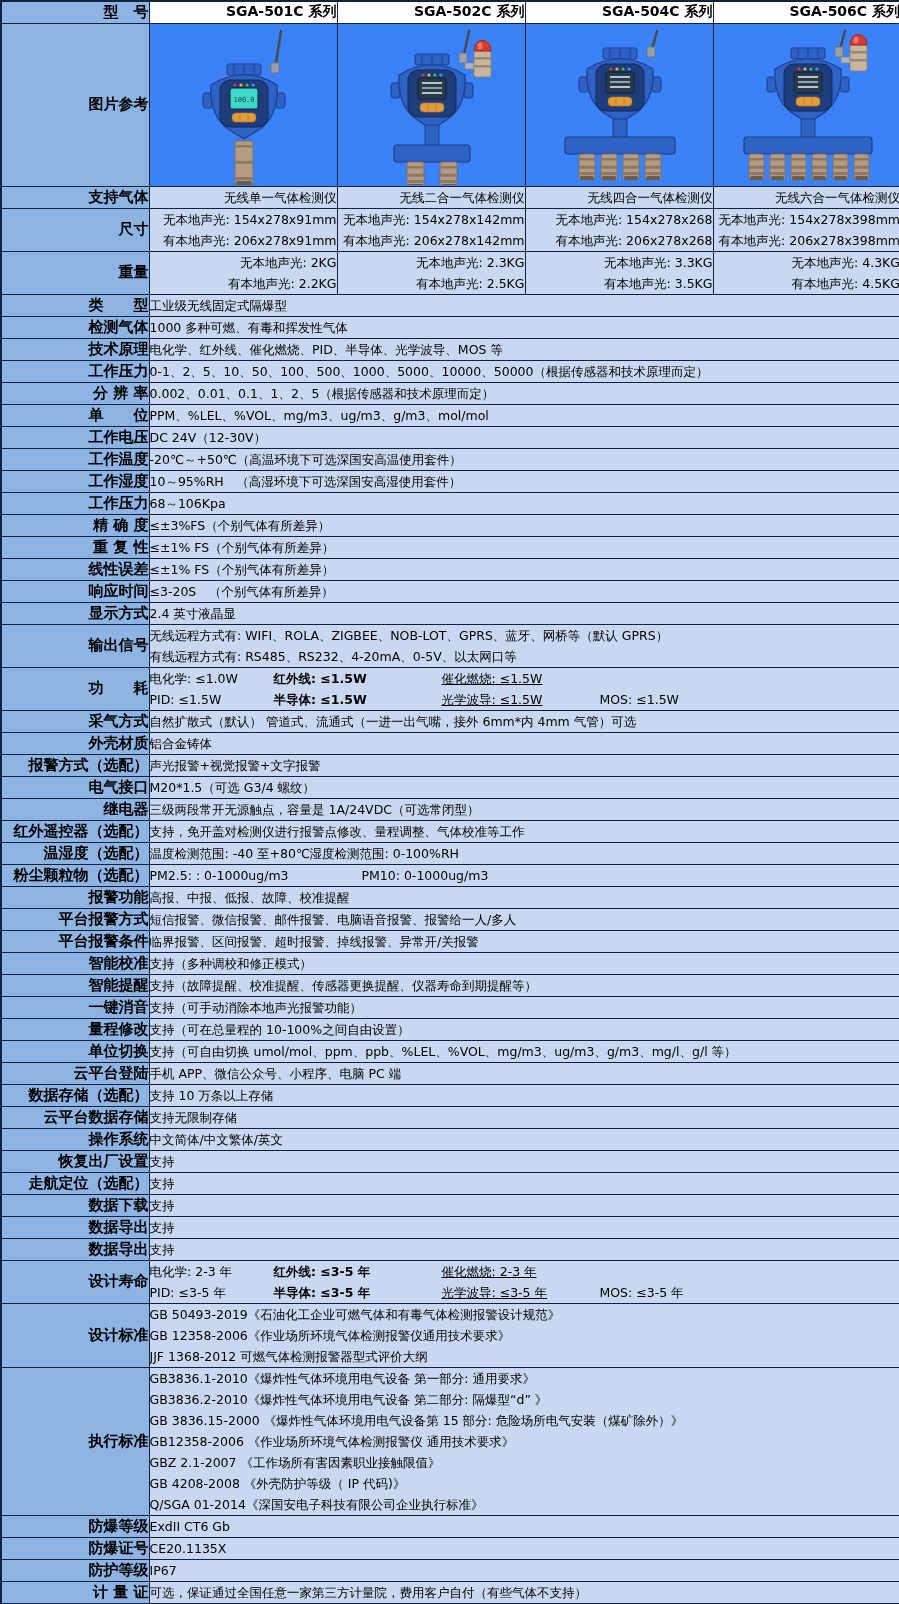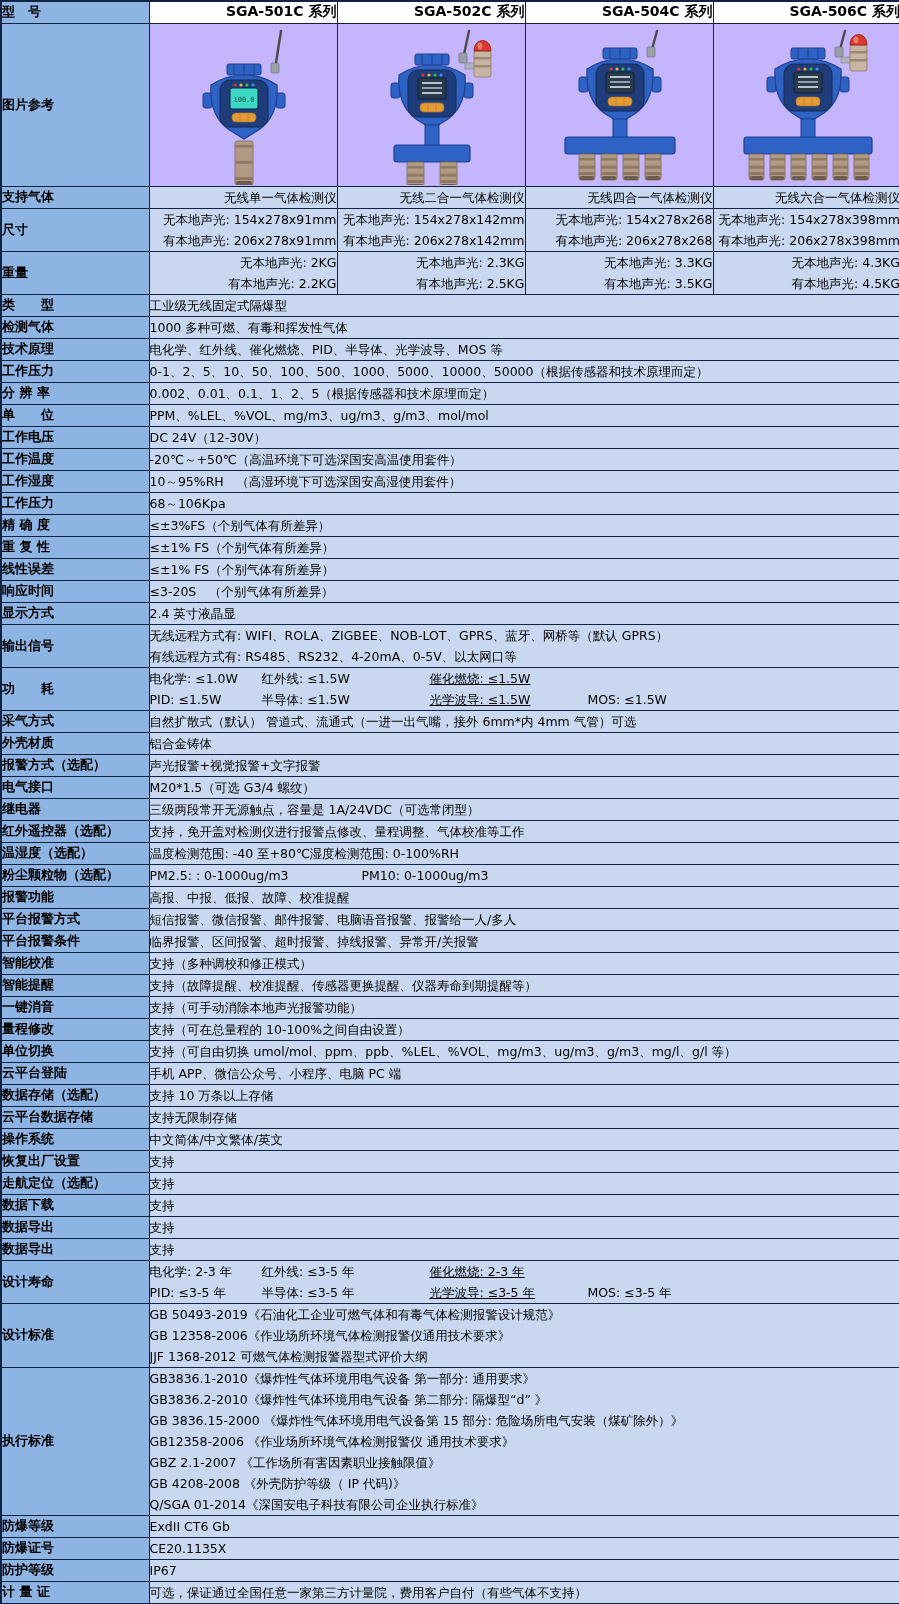--- a/index.html
+++ b/index.html
@@ -1,31 +1,31 @@
 <!DOCTYPE html>
 <html><head>
 <meta charset="utf-8">
 <style>
   html,body{margin:0;padding:0;background:#ffffff;}
   .page{width:899px;min-height:1604px;box-sizing:border-box;font-family:"DejaVu Sans",sans-serif;}
   table.spec{border-collapse:collapse;width:899px;table-layout:fixed;border:2px solid #0f2340;}
   table.spec td{border:1px solid #0f2340;padding:0;vertical-align:middle;box-sizing:border-box;color:#000;}
   col.c-label{width:148px;}
   col.c-data{width:188px;}
-  .label-cell{background:#8db4e2;font-weight:bold;font-size:13px;text-align:left;white-space:nowrap;overflow:hidden;}
+  .label-cell{background:#8db4e2;font-weight:bold;font-size:15px;text-align:right;white-space:nowrap;overflow:hidden;}
   .model-cell{background:#ffffff;font-weight:bold;font-size:14px;text-align:right;}
   tr.header-row{height:22px;}
   tr.image-row{height:163px;}
-  .image-cell{background:#c4b5fd;text-align:center;vertical-align:middle;}
+  .image-cell{background:#3b82f6;text-align:center;vertical-align:middle;}
   .value-cell{background:#c9d8f0;font-size:12.5px;text-align:left;padding:0 4px 0 10px;}
   .center-cell{text-align:right;padding:0 2px;}
   .line{line-height:21px;height:21px;white-space:nowrap;overflow:hidden;}
   .seg{display:inline-block;vertical-align:top;}
-  .row-power .seg:nth-child(1),.row-lifetime .seg:nth-child(1){width:112px;}
-  .row-power .seg:nth-child(2),.row-lifetime .seg:nth-child(2){width:168px;}
+  .row-power .seg:nth-child(1),.row-lifetime .seg:nth-child(1){width:124px;}
+  .row-power .seg:nth-child(2),.row-lifetime .seg:nth-child(2){width:168px;font-weight:bold;}
   .row-power .seg:nth-child(3),.row-lifetime .seg:nth-child(3){width:158px;text-decoration:underline;}
   .row-temp-humidity .seg:nth-child(1){width:160px;}
   .row-dust .seg:nth-child(1){width:212px;}
   svg.device{display:block;margin:0 auto;}
 </style>
 </head>
 <body>
 
 <div class="page">
   <table class="spec">

